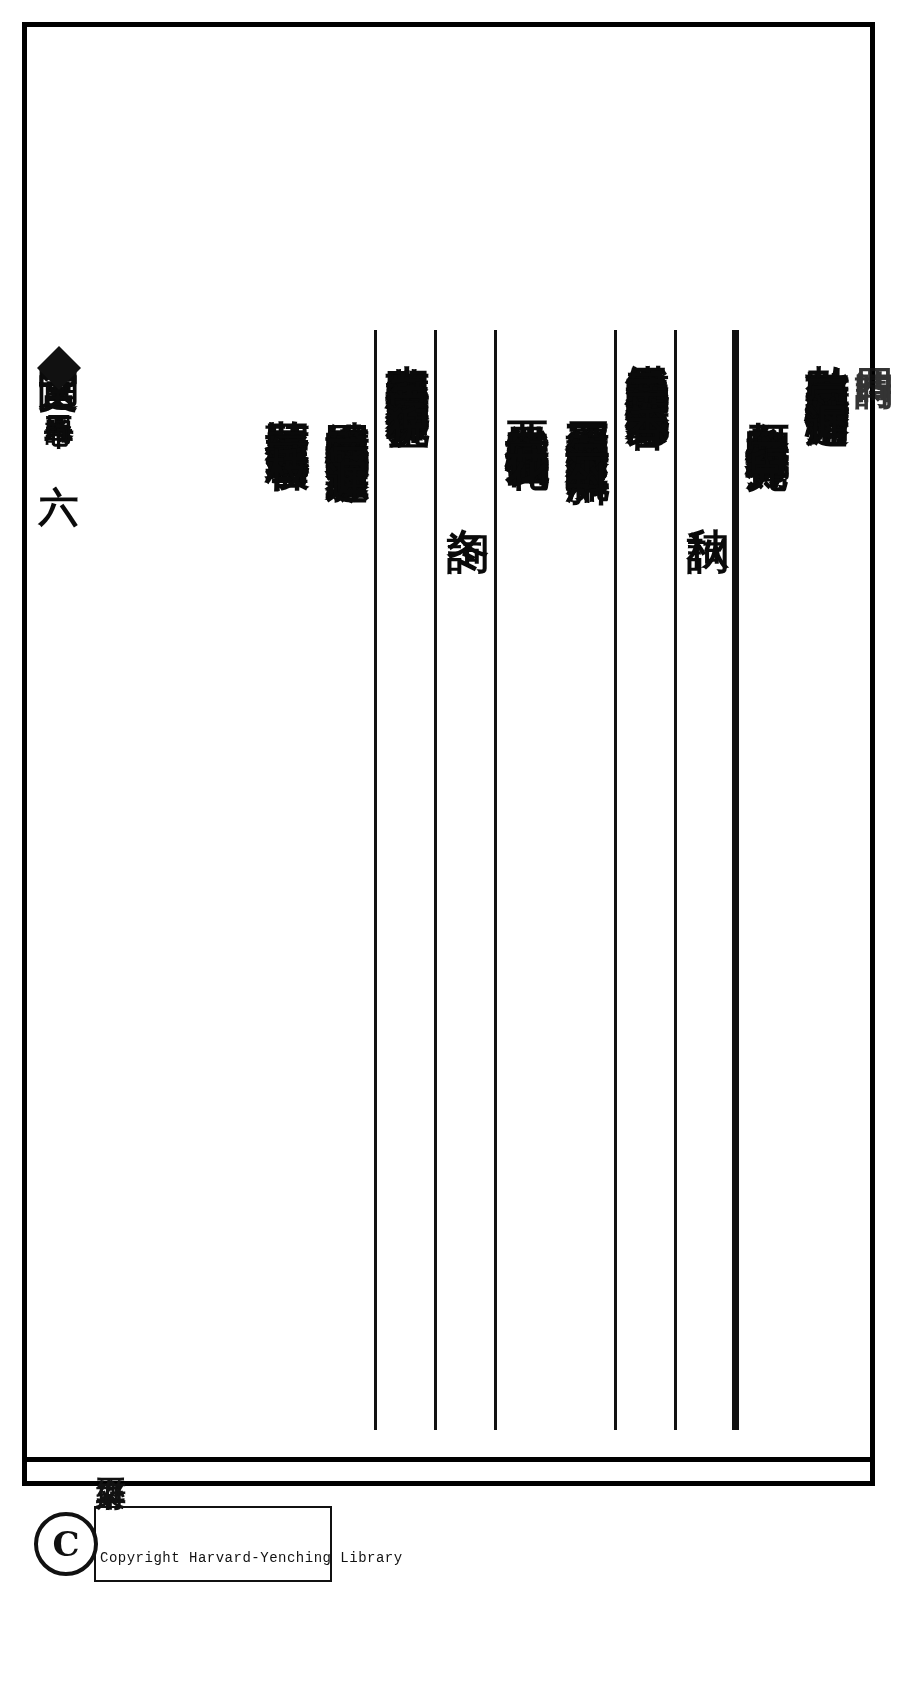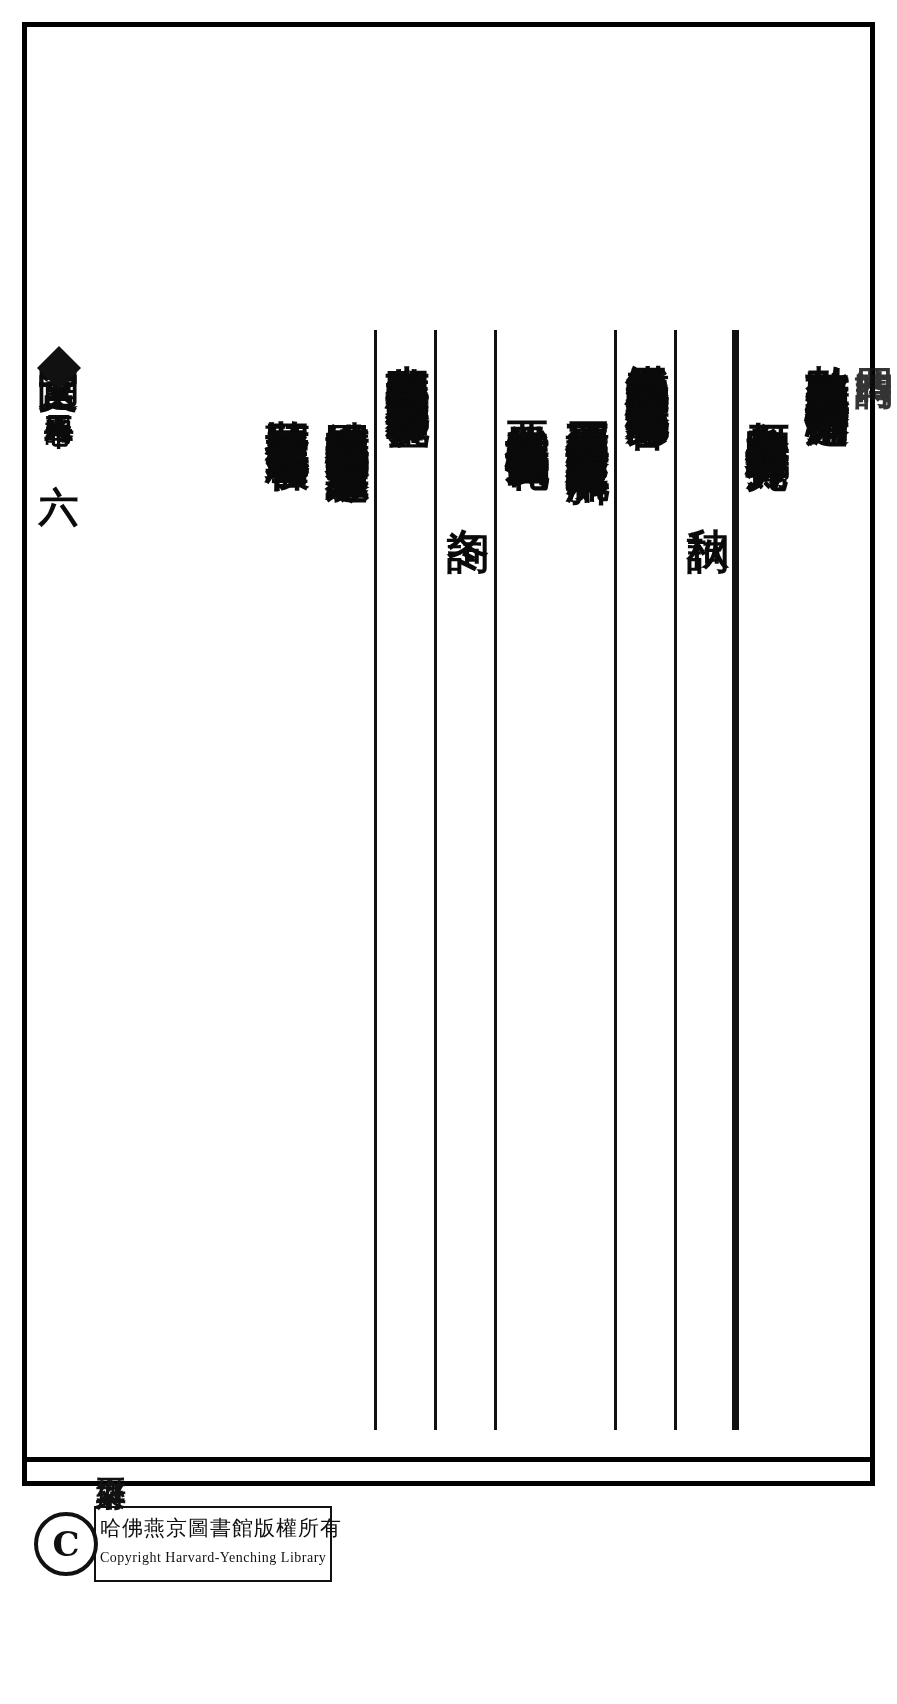--- a/index.html
+++ b/index.html
@@ -178,21 +178,21 @@
     left: 66px; top: 8px;
     font-family: "DejaVu Serif", serif;
     font-size: 21px;
     letter-spacing: 1px;
     color: #111;
     white-space: nowrap;
   }
   .stamp .eng {
     position: absolute;
     left: 66px; top: 44px;
-    font-family: Liberation Serif, serif;
+    font-family: Liberation Mono, monospace;
     font-size: 14px;
     letter-spacing: .5px;
     color: #111;
     white-space: nowrap;
   }
   .stamp .box {
     position: absolute;
     left: 60px; top: 0px;
     width: 238px; height: 76px;
     border: 2px solid #111;
@@ -269,17 +269,16 @@
     <div class="vtext pagenum">六</div>
   </div>
 
   <div class="spine2">
     <div class="vtext">樂府五</div>
   </div>
 
   <div class="stamp">
     <div class="box"></div>
     <div class="circ">C</div>
-    <div class="cjk">哈佛燕京圖書館版權所有</div>
     <div class="eng">Copyright Harvard-Yenching Library</div>
   </div>
 
 </div>
 
 </body></html>

